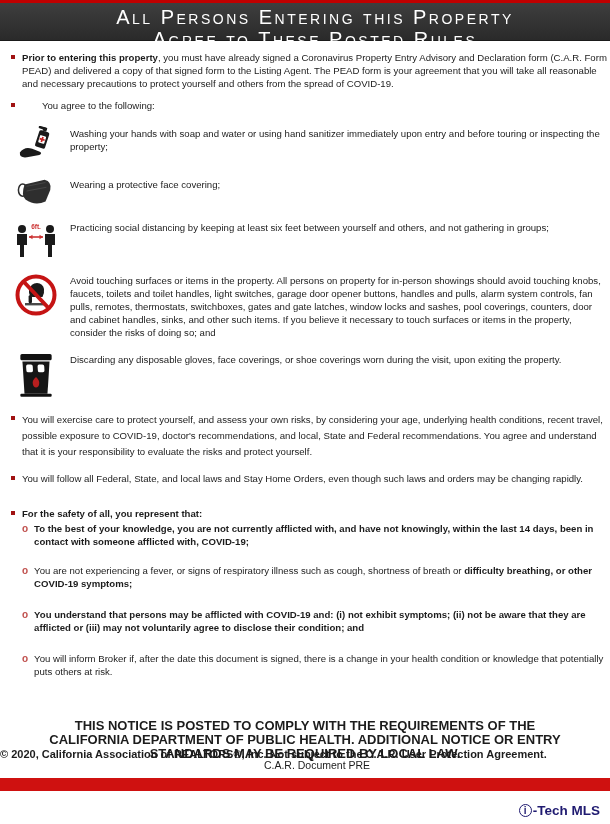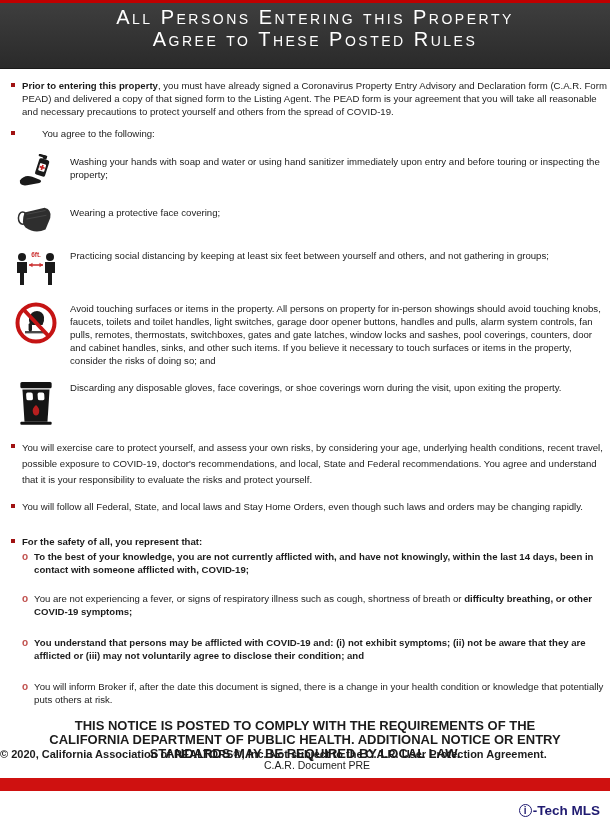--- a/index.html
+++ b/index.html
@@ -3,21 +3,21 @@
 <meta charset="utf-8">
 <style>
   * { margin:0; padding:0; box-sizing:border-box; }
   html,body { background:#fff; }
   .page {
     position:relative; width:610px; height:824px; background:#ffffff;
     font-family:"Liberation Sans", sans-serif; color:#1c1c1c; overflow:hidden;
   }
   .top-line { height:3px; width:100%; background:#c00000; }
   .header {
-    width:100%; height:66px; background:linear-gradient(#3e3e3e,#2a2a2a);
+    width:100%; height:38px; background:linear-gradient(#3e3e3e,#2a2a2a);
     color:#fff; text-align:center; padding-top:3px; border-bottom:1px solid #1a1a1a;padding-left:20px;
   }
   .h-line {
     font-variant:small-caps; font-size:20px; letter-spacing:2.5px;
     line-height:22px; font-weight:400;
   }
   .content { padding:10px 0 0 10px; }
   
   .b-row { display:flex; margin-bottom:9px; }
   .dot {

